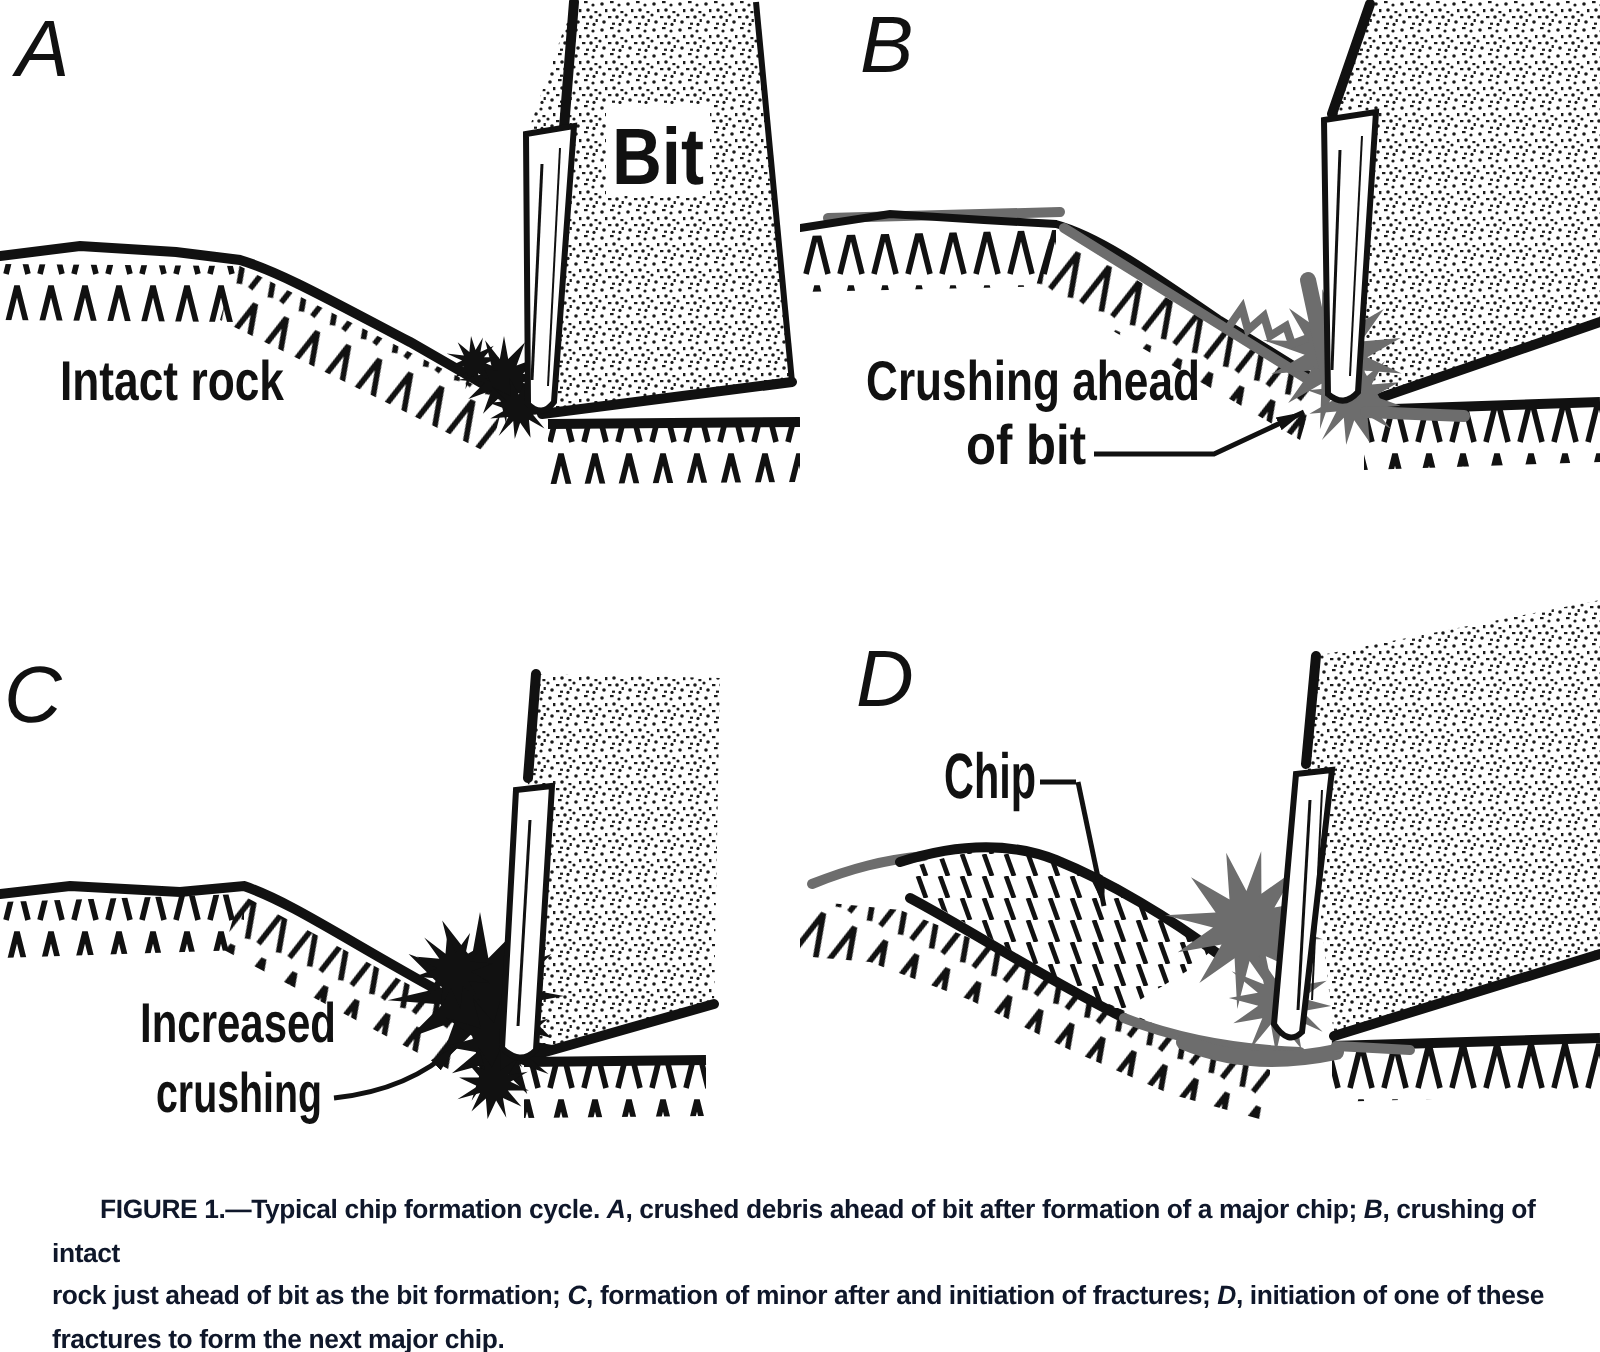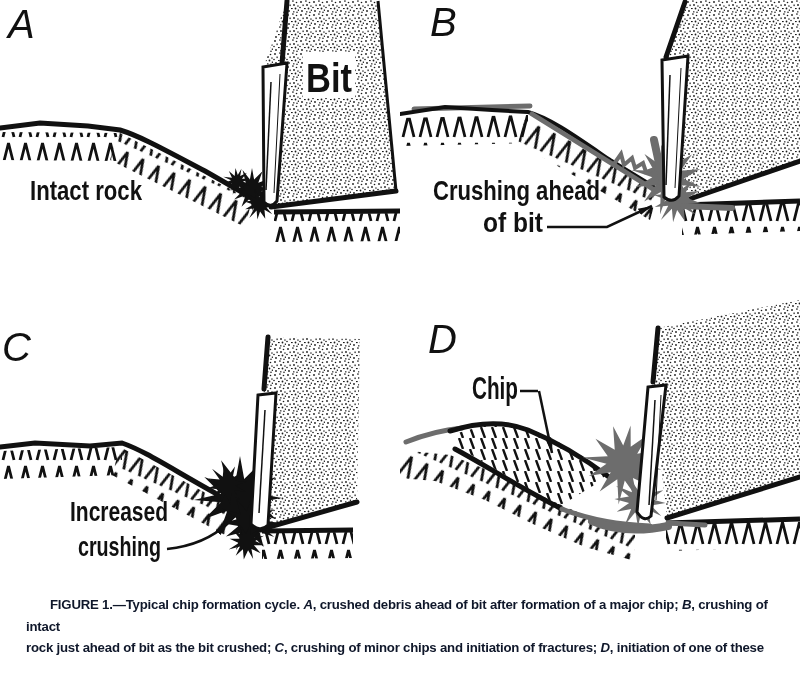--- a/index.html
+++ b/index.html
@@ -180,16 +180,17 @@
       <path d="M261,100 L256,205" stroke="#111" stroke-width="1" fill="none"></path>
     </g>
     <path d="M120,96 L138,96" stroke="#111" stroke-width="2.5" fill="none"></path>
     <path d="M139,96 L152,158" stroke="#111" stroke-width="2.5" fill="none" marker-end="url(#arrw)"></path>
     <text x="72" y="104" class="lbl" font-size="32" textLength="46" lengthAdjust="spacingAndGlyphs">Chip</text>
     <text x="28" y="58" class="letter">D</text>
   </svg>
 
   <div class="caption">
     <span>FIGURE 1.—Typical chip formation cycle. </span><i>A</i><span>, crushed debris ahead of bit after formation of a major chip; </span><i>B</i><span>, crushing of intact</span><br>
-    <span>rock just ahead of bit as the bit crushed; </span><i>C</i><span>, crushing of minor chips and initiation of fractures; </span><i>D</i><span>, initiation of one of these</span><br>
+    <span>rock just ahead of bit as the bit formation; </span><i>C</i><span>, formation of minor after and initiation of fractures; </span><i>D</i><span>, initiation of one of these</span><br>
+    <span>fractures to form the next major chip.</span>
   </div>
 
 </div>
 
 </body></html>

